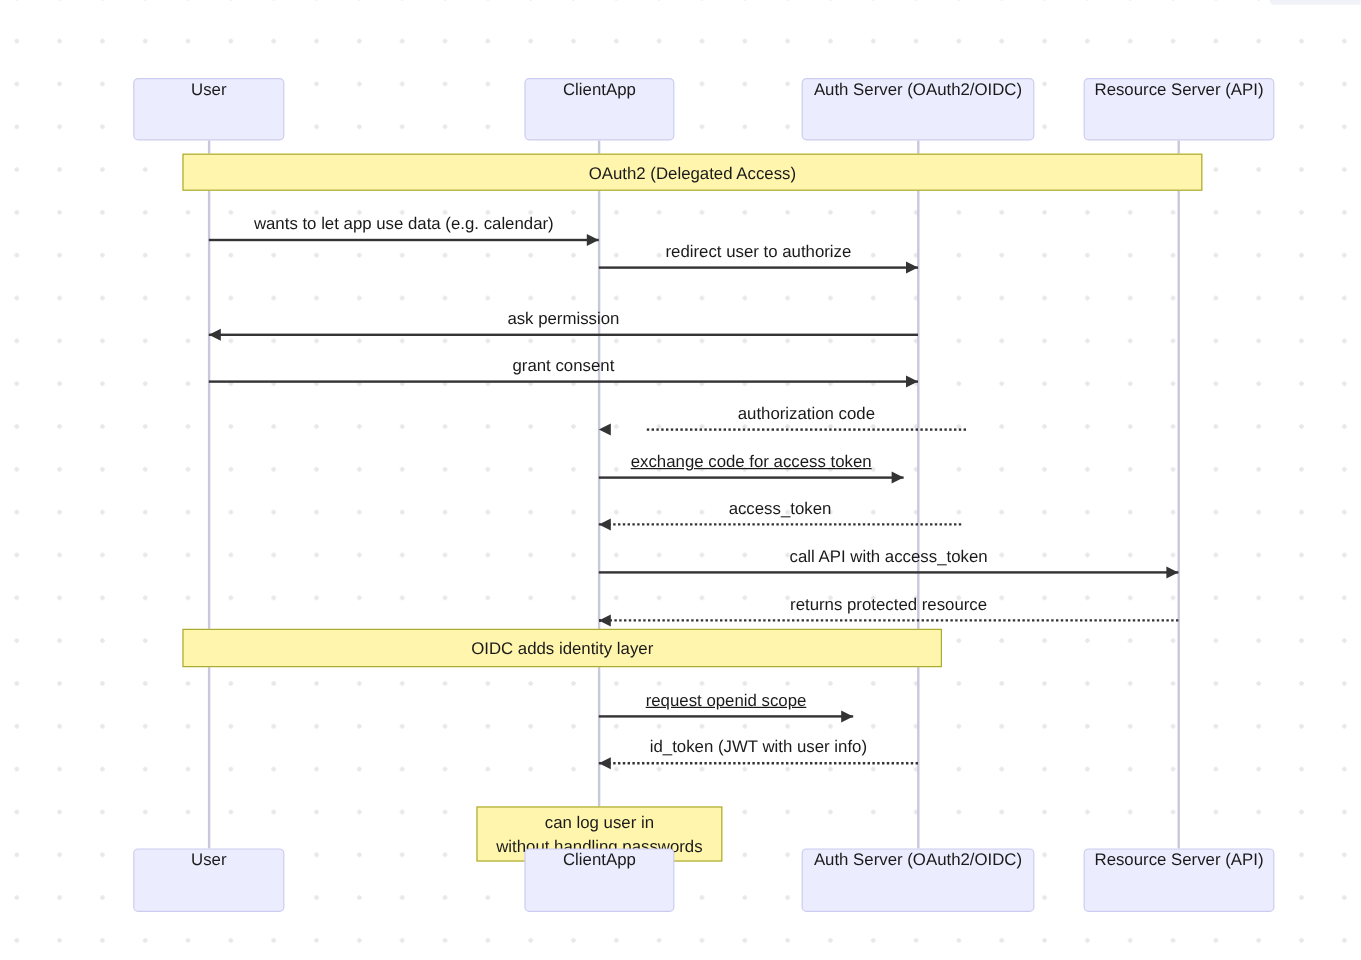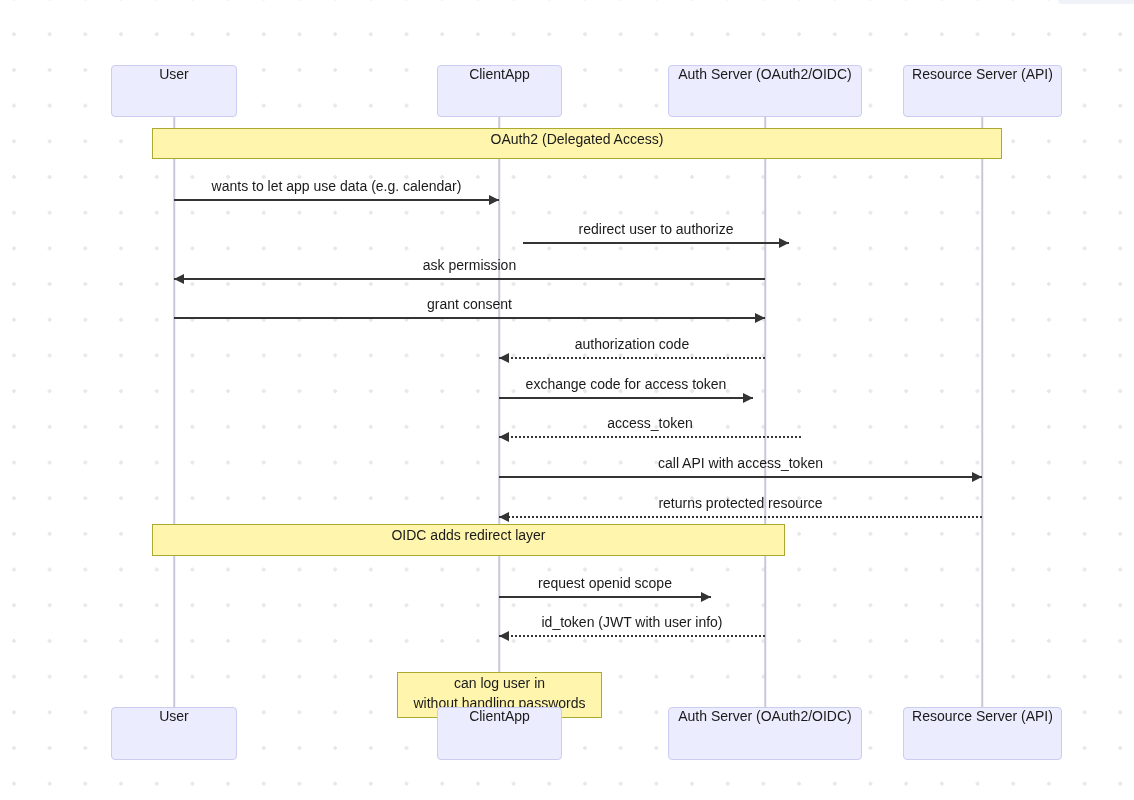--- a/index.html
+++ b/index.html
@@ -41,21 +41,21 @@
     display: flex; align-items: flex-start; justify-content: center;
     font-size: 14px;
     z-index: 3;
     box-sizing: border-box;
   }
 
   .note {
     position: absolute;
     background: #fff5ad;
     border: 1px solid #aaaa33;
-    display: flex; flex-direction: column; align-items: center; justify-content: flex-start;
+    display: flex; flex-direction: column; align-items: center; justify-content: center;
     font-size: 14px;
     text-align: center;
     z-index: 2;
     box-sizing: border-box;
     line-height: 20px;
   }
 
   .msg { position: absolute; z-index: 4; }
   .msg-label {
     display: block;
@@ -99,54 +99,54 @@
     <span>Auth Server (OAuth2/OIDC)</span>
   </div>
   <div class="actor" style="left:903px; top:65px; width:159px;">
     <span>Resource Server (API)</span>
   </div>
 
   <div class="note" style="left:152px; top:128px; width:850px; height:31px;">
     <span>OAuth2 (Delegated Access)</span>
   </div>
   <div class="note" style="left:152px; top:524px; width:633px; height:32px;">
-    <span>OIDC adds redirect layer</span>
+    <span>OIDC adds identity layer</span>
   </div>
 
   <div class="msg" style="left:174px; top:177px; width:325px;">
     <span class="msg-label">wants to let app use data (e.g. calendar)</span>
     <div class="msg-line"></div>
     <span class="arrowhead right"></span>
   </div>
 
-  <div class="msg" style="left:499px; top:220px; width:266px;margin-left:24px;">
+  <div class="msg" style="left:499px; top:200px; width:266px;">
     <span class="msg-label">redirect user to authorize</span>
     <div class="msg-line"></div>
     <span class="arrowhead right"></span>
   </div>
 
   <div class="msg" style="left:174px; top:256px; width:591px;">
     <span class="msg-label">ask permission</span>
     <div class="msg-line"></div>
     <span class="arrowhead left"></span>
   </div>
 
   <div class="msg" style="left:174px; top:295px; width:591px;">
     <span class="msg-label">grant consent</span>
     <div class="msg-line"></div>
     <span class="arrowhead right"></span>
   </div>
 
-  <div class="msg" style="left:499px; top:335px; width:266px;">
+  <div class="msg" style="left:499px; top:335px; width:266px;padding-left:40px;">
     <span class="msg-label">authorization code</span>
     <div class="msg-line dotted"></div>
     <span class="arrowhead left"></span>
   </div>
 
-  <div class="msg" style="left:499px; top:375px; width:254px;">
+  <div class="msg" style="left:499px; top:375px; width:254px;text-decoration:underline;">
     <span class="msg-label">exchange code for access token</span>
     <div class="msg-line"></div>
     <span class="arrowhead right"></span>
   </div>
 
   <div class="msg" style="left:499px; top:414px; width:302px;">
     <span class="msg-label">access_token</span>
     <div class="msg-line dotted"></div>
     <span class="arrowhead left"></span>
   </div>
@@ -156,21 +156,21 @@
     <div class="msg-line"></div>
     <span class="arrowhead right"></span>
   </div>
 
   <div class="msg" style="left:499px; top:494px; width:483px;">
     <span class="msg-label">returns protected resource</span>
     <div class="msg-line dotted"></div>
     <span class="arrowhead left"></span>
   </div>
 
-  <div class="msg" style="left:499px; top:574px; width:212px;">
+  <div class="msg" style="left:499px; top:574px; width:212px;text-decoration:underline;">
     <span class="msg-label">request openid scope</span>
     <div class="msg-line"></div>
     <span class="arrowhead right"></span>
   </div>
 
   <div class="msg" style="left:499px; top:613px; width:266px;">
     <span class="msg-label">id_token (JWT with user info)</span>
     <div class="msg-line dotted"></div>
     <span class="arrowhead left"></span>
   </div>

